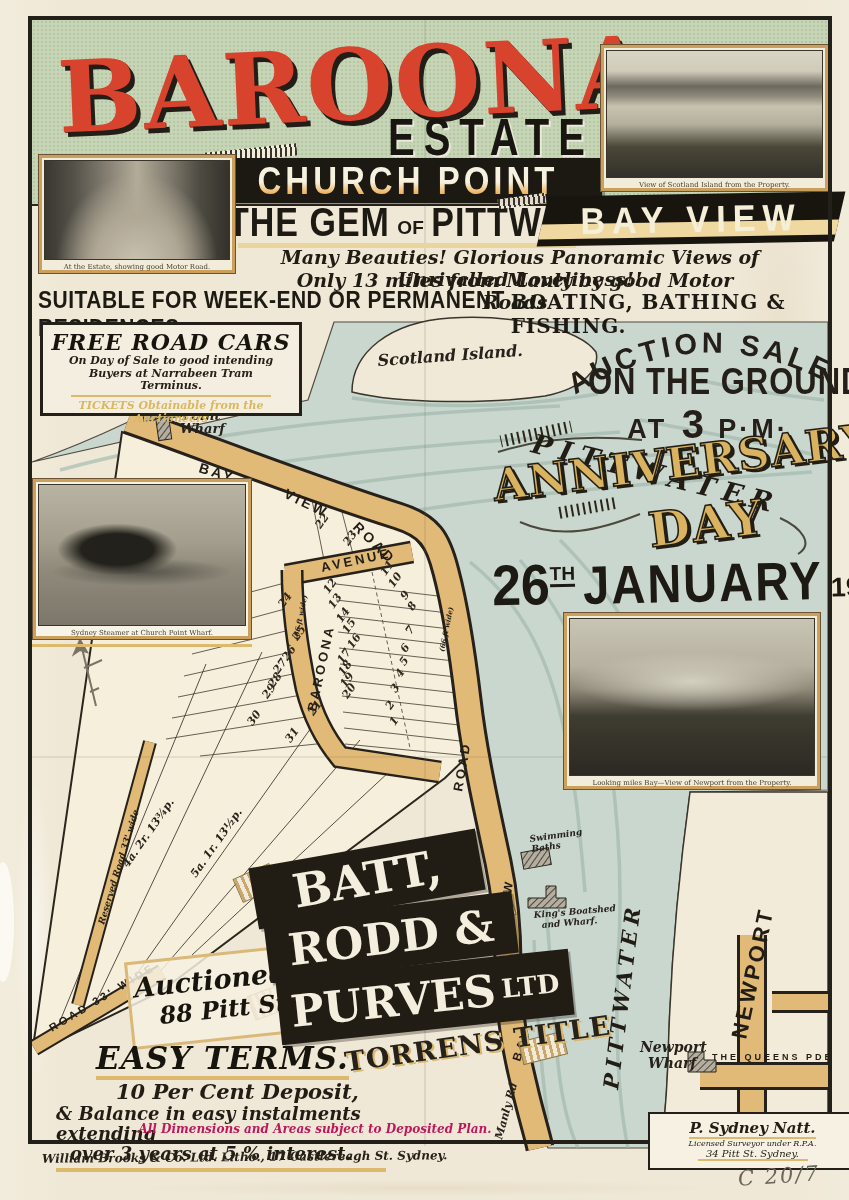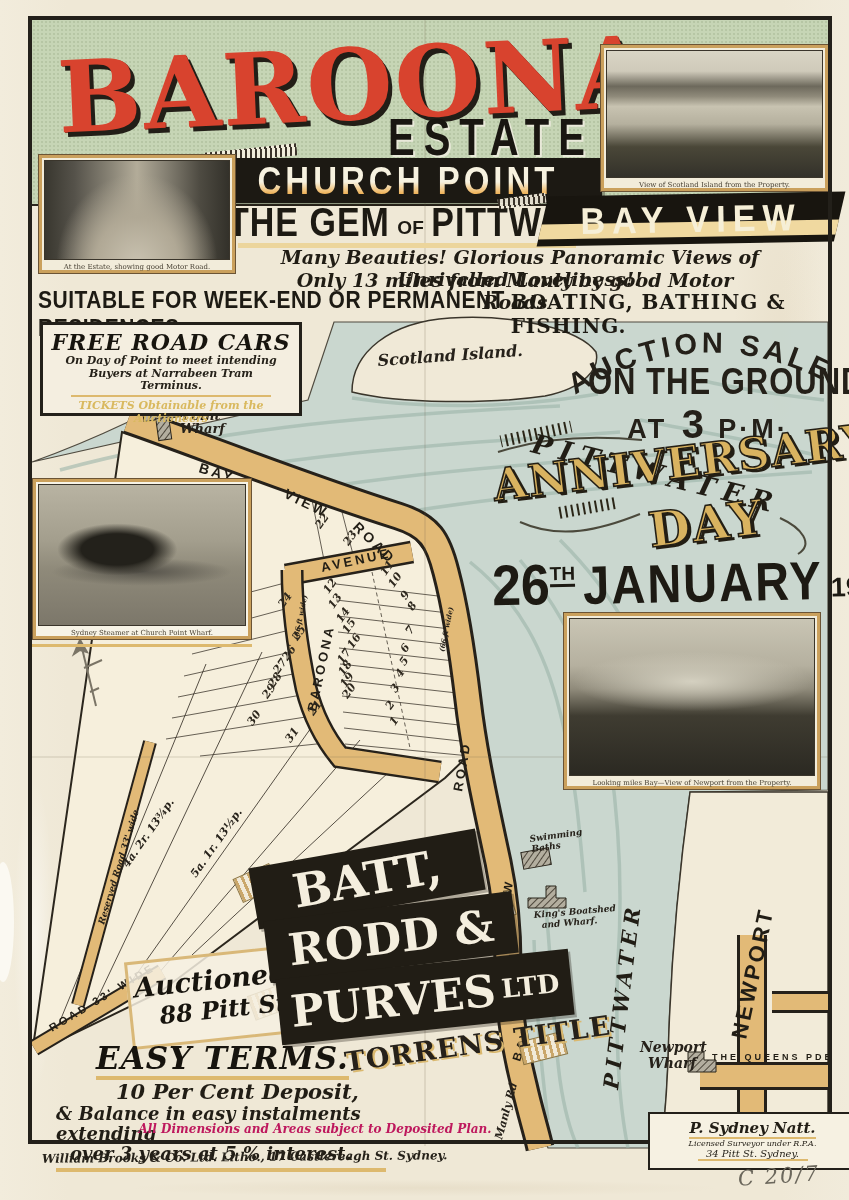--- a/index.html
+++ b/index.html
@@ -351,21 +351,21 @@
   <div class="caption">Sydney Steamer at Church Point Wharf.</div>
 </div>
 <div class="abs" style="left:32px;top:644px;width:220px;height:3px;background:#ddb96e;z-index:6"></div>
 <div class="abs photo-frame" style="left:563px;top:612px;width:258px;height:178px">
   <div class="photo ph-bay"></div>
   <div class="caption">Looking miles Bay—View of Newport from the Property.</div>
 </div>
 
 <div class="abs free-box">
   <div class="free-h">FREE ROAD CARS</div>
-  <div class="free-l">On Day of Point to meet intending</div>
+  <div class="free-l">On Day of Sale to good intending</div>
   <div class="free-l">Buyers at Narrabeen Tram</div>
   <div class="free-l">Terminus.</div>
   <div class="free-rule"></div>
   <div class="free-t">TICKETS Obtainable from the Auctioneers</div>
 </div>
 
 <div class="abs on-ground">ON THE GROUND</div>
 <div class="abs at3">
   <span class="w1">AT</span>
   <span class="n">3</span>

